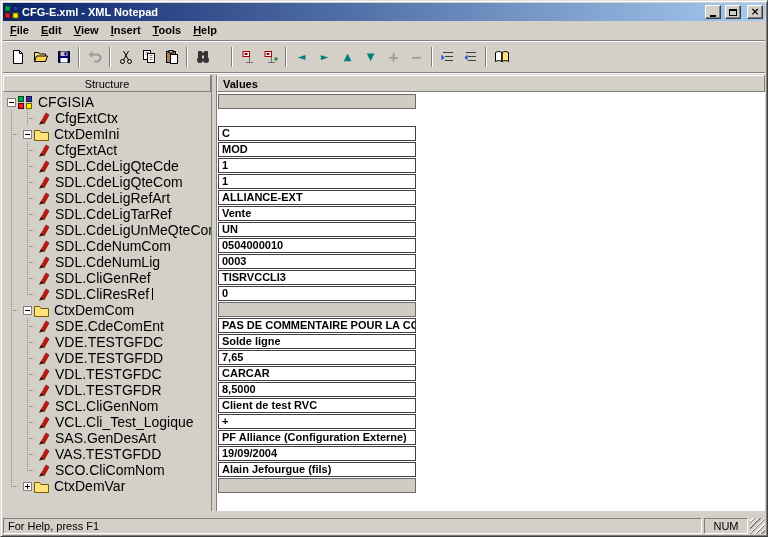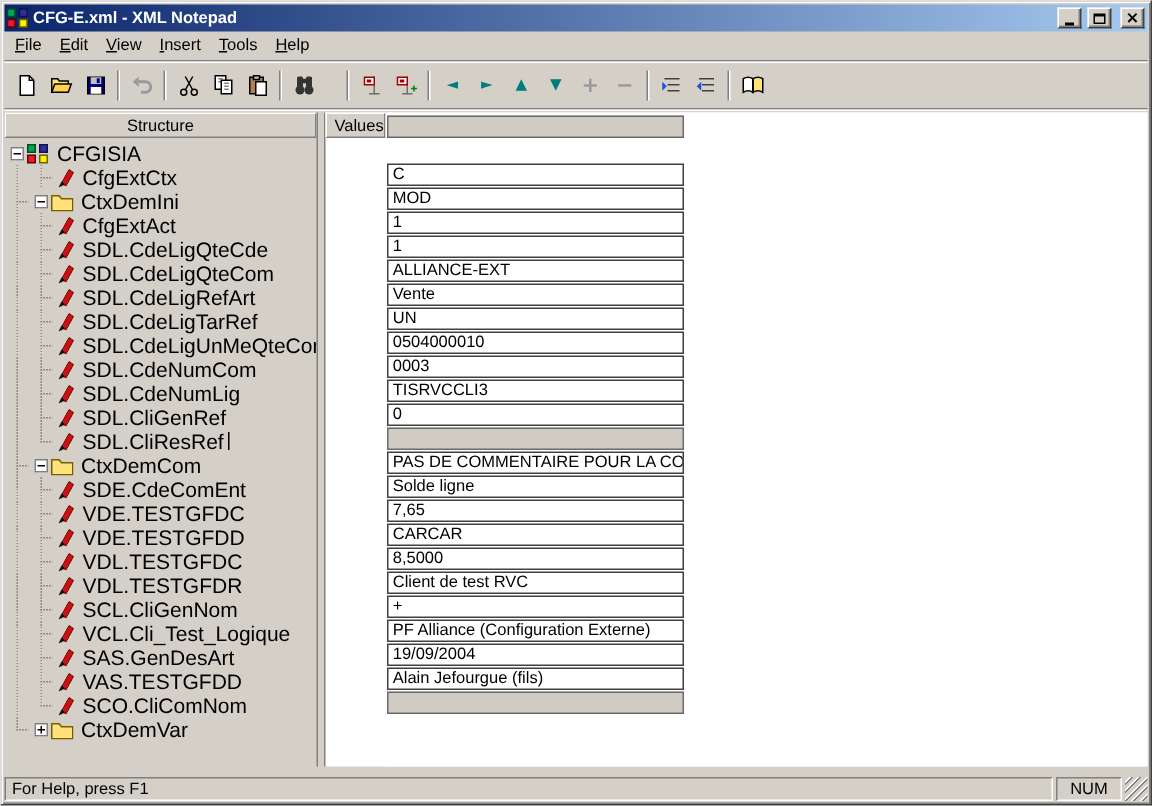--- a/index.html
+++ b/index.html
@@ -15,38 +15,38 @@
   .winbtn{box-sizing:border-box;width:16px;height:14px;flex:none;background:#d4d0c8;border:1px solid;
     border-color:#fff #404040 #404040 #fff;box-shadow:inset -1px -1px 0 #808080;padding:0;
     display:flex;align-items:center;justify-content:center;margin-left:1px;}
   .winbtn.close{margin-left:3px;}
   .glyph-min{width:6px;height:2px;background:#000;margin-top:7px;}
   .glyph-max{box-sizing:border-box;width:8px;height:7px;border:1px solid #000;border-top-width:2px;}
   .glyph-close{font-size:11px;font-weight:bold;line-height:10px;color:#000;font-family:"DejaVu Sans",sans-serif;}
   
   .menubar{height:19px;flex:none;display:flex;align-items:center;font-size:11px;padding-left:1px;
     border-bottom:1px solid #808080;}
-  .menu-item{padding:2px 6px 3px 6px;}
+  .menu-item{padding:2px 6px 3px 6px;font-weight:bold;}
   
   .toolbar{height:28px;flex:none;display:flex;align-items:center;padding:1px 3px;
     border-top:1px solid #fff;border-bottom:1px solid #808080;}
   .tbtn{box-sizing:border-box;width:23px;height:22px;flex:none;background:transparent;border:1px solid transparent;
     padding:0;display:flex;align-items:center;justify-content:center;}
   .tbtn span{display:flex;align-items:center;justify-content:center;}
   .tbtn svg{display:block;}
   .tsep{width:0;height:20px;border-left:1px solid #808080;border-right:1px solid #fff;margin:0 3px;flex:none;}
   .tgap{width:14px;flex:none;}
   .ar{font-size:10px;color:#007d7d;font-family:"DejaVu Sans",sans-serif;line-height:1;}
   .pm{font-size:14px;font-weight:bold;color:#9a9a9a;line-height:1;font-family:"DejaVu Sans",sans-serif;}
   
   .main{flex:1;display:flex;min-height:0;padding-top:1px;border-top:1px solid #fff;}
   .left-pane{width:208px;flex:none;display:flex;flex-direction:column;background:#d4d0c8;
     border-right:1px solid #808080;overflow:hidden;text-align:right;}
   .splitter{width:4px;flex:none;}
-  .right-pane{flex:1;min-width:0;display:flex;flex-direction:row;background:#fff;border-left:1px solid #808080;}
+  .right-pane{flex:1;min-width:0;display:flex;flex-direction:column;background:#fff;border-left:1px solid #808080;font-weight:bold;}
   .pane-header{height:17px;flex:none;box-sizing:border-box;background:#d4d0c8;border:1px solid;
     border-color:#fff #808080 #808080 #fff;font-size:11px;display:flex;align-items:center;color:#000;}
   .pane-header.structure{justify-content:center;}
   .pane-header.values{padding-left:5px;}
   
   .tree{flex:1;overflow:hidden;padding-top:2px;}
   .trow{height:16px;display:flex;align-items:center;white-space:nowrap;}
   .g{width:16px;height:16px;flex:none;align-self:center;}
   .g.gi{background-image:repeating-linear-gradient(to bottom,#8a8a8a 0,#8a8a8a 1px,transparent 1px,transparent 2px);
     background-size:1px 16px;background-position:8px 0;background-repeat:no-repeat;}

